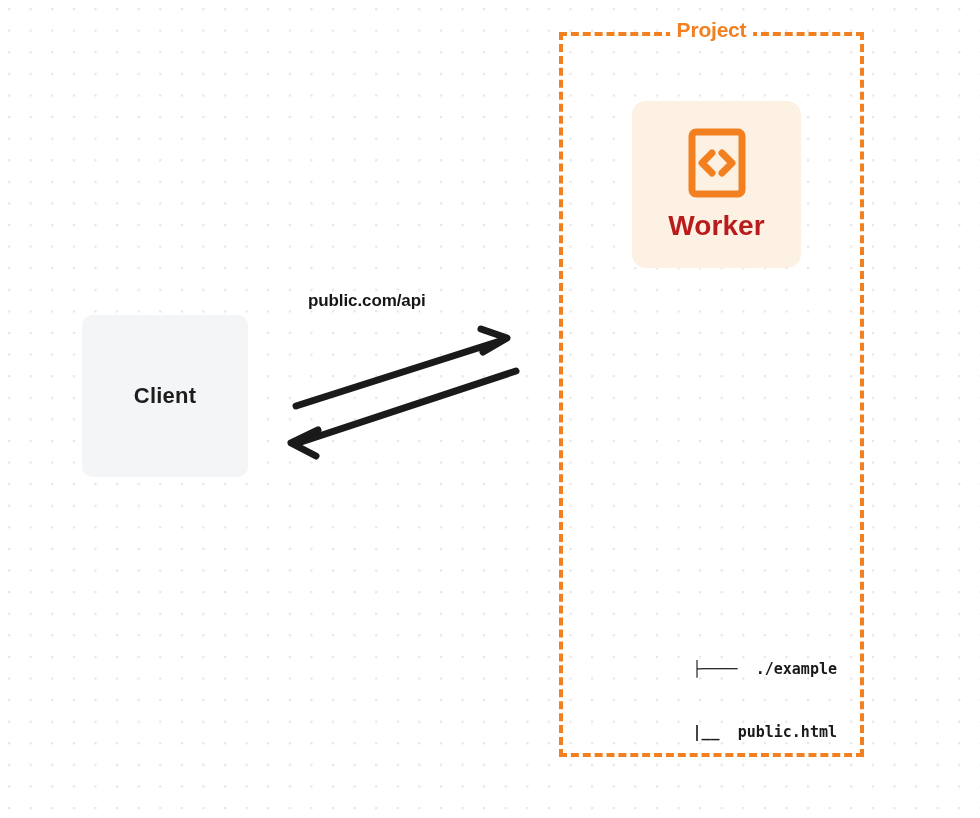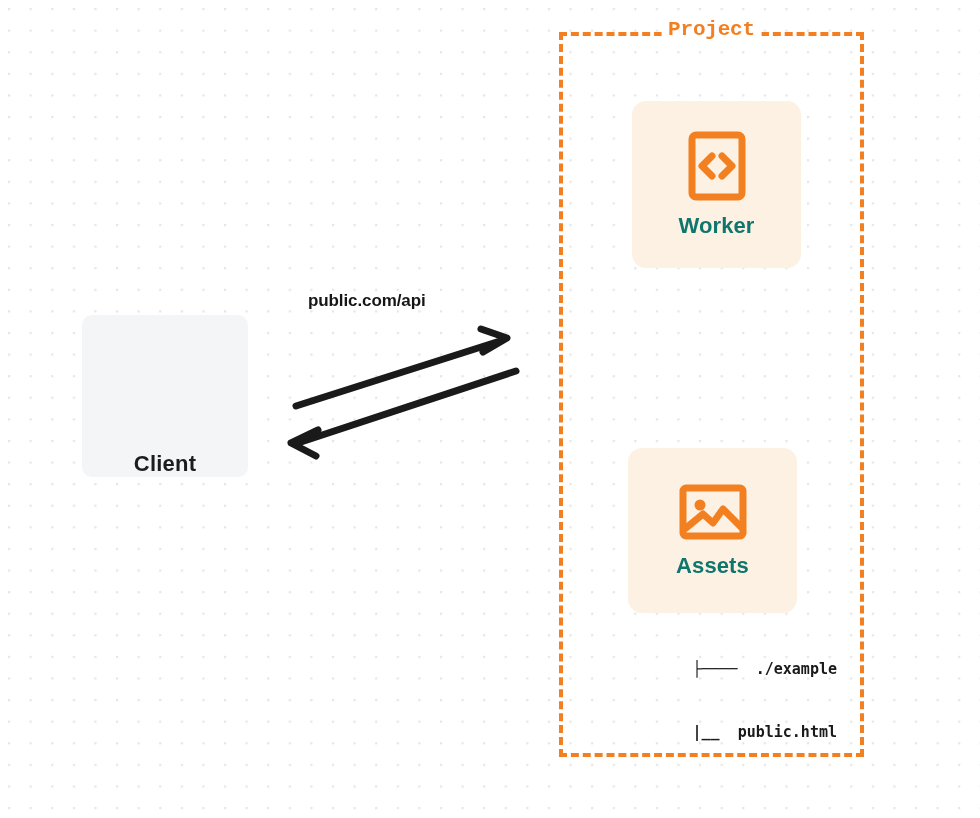--- a/index.html
+++ b/index.html
@@ -23,21 +23,21 @@
   
   #client-node {
     position: absolute;
     left: 82px;
     top: 315px;
     width: 166px;
     height: 162px;
     background: #f4f5f7;
     border-radius: 10px;
     display: flex;
-    align-items: flex-end;
+    align-items: center;
     justify-content: center;
   }
   #client-node .node-label {
     font-size: 22px;
     font-weight: bold;
     color: #1d1d1d;
     letter-spacing: 0.2px;
   }
 
   
@@ -80,21 +80,20 @@
     top: -14px;
     left: 50%;
     transform: translateX(-50%);
     background: #ffffff;
     padding: 0 7px;
     font-size: 21px;
     font-weight: bold;
     color: #f38020;
     letter-spacing: -0.2px;
     white-space: nowrap;
-    font-family: Liberation Mono, monospace;
   }
 
   
   .service-card {
     position: absolute;
     background: #fdf1e3;
     border-radius: 14px;
     display: flex;
     flex-direction: column;
     align-items: center;
@@ -110,23 +109,23 @@
     left: 69px;
     top: 416px;
     width: 169px;
     height: 165px;
   }
   .service-card .card-icon {
     line-height: 0;
     margin-bottom: 12px;
   }
   .service-card .card-label {
-    font-size: 22px;
+    font-size: 28px;
     font-weight: bold;
-    color: #0f766e;
+    color: #b91c1c;
     letter-spacing: 0.1px;
   }
 
   
   #file-tree {
     position: absolute;
     left: 36px;
     top: 585px;
     width: 242px;
     text-align: right;
@@ -173,30 +172,20 @@
       <span class="card-icon">
         <svg width="58" height="70" viewBox="0 0 58 70" xmlns="http://www.w3.org/2000/svg">
           <rect x="4" y="4" width="50" height="62" rx="4" ry="4" fill="none" stroke="#f38020" stroke-width="7"></rect>
           <polyline points="24,25 14,35 24,45" fill="none" stroke="#f38020" stroke-width="7" stroke-linecap="round" stroke-linejoin="round"></polyline>
           <polyline points="34,25 44,35 34,45" fill="none" stroke="#f38020" stroke-width="7" stroke-linecap="round" stroke-linejoin="round"></polyline>
         </svg>
       </span>
       <span class="card-label">Worker</span>
     </div>
 
-    <div id="assets-card" class="service-card">
-      <span class="card-icon">
-        <svg width="68" height="58" viewBox="0 0 68 58" xmlns="http://www.w3.org/2000/svg">
-          <rect x="4" y="5" width="60" height="48" rx="3" ry="3" fill="none" stroke="#f38020" stroke-width="7"></rect>
-          <circle cx="21" cy="22" r="5.5" fill="#f38020"></circle>
-          <polyline points="7,45 24,31 34,40 44,26 62,44" fill="none" stroke="#f38020" stroke-width="7" stroke-linecap="round" stroke-linejoin="round"></polyline>
-        </svg>
-      </span>
-      <span class="card-label">Assets</span>
-    </div>
 
     <div id="file-tree">
       <span class="tree-line">├────  ./example</span>
       <span class="tree-line">     |__  public.html</span>
       
     </div>
   </div>
 
 </div>
 

